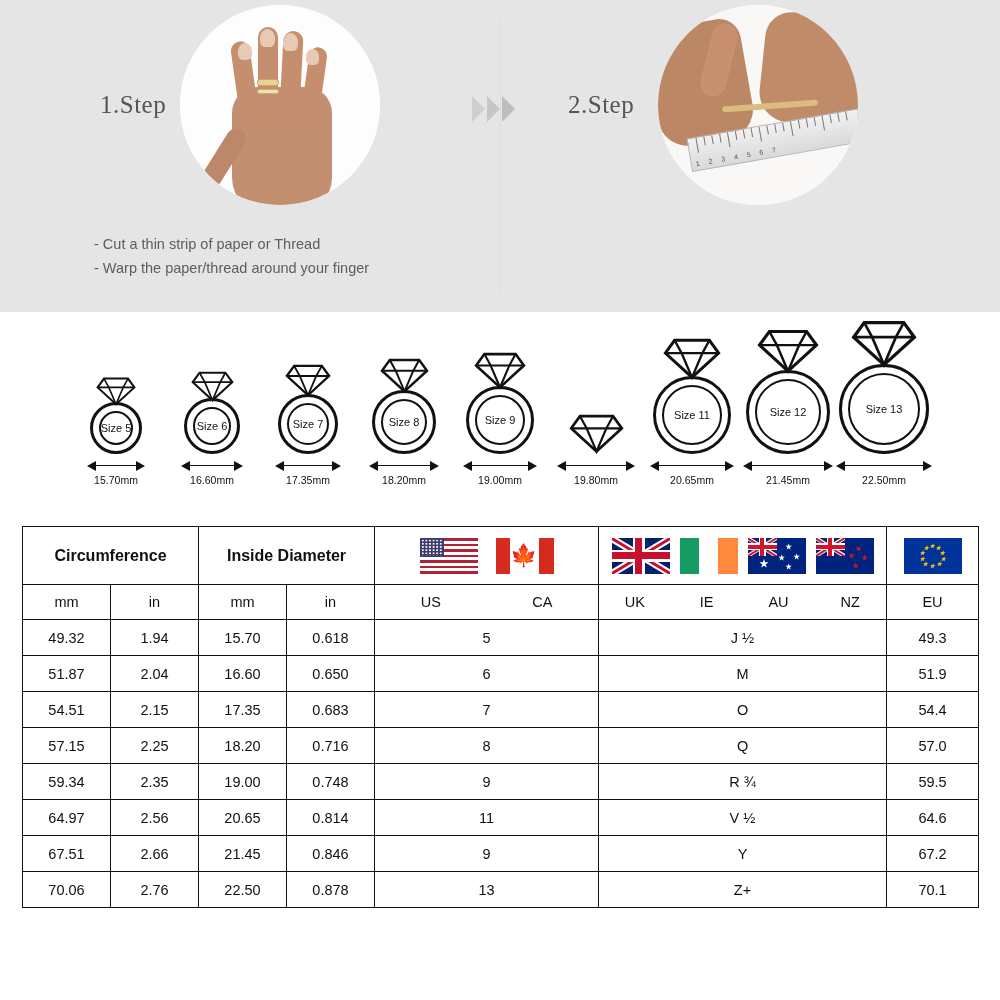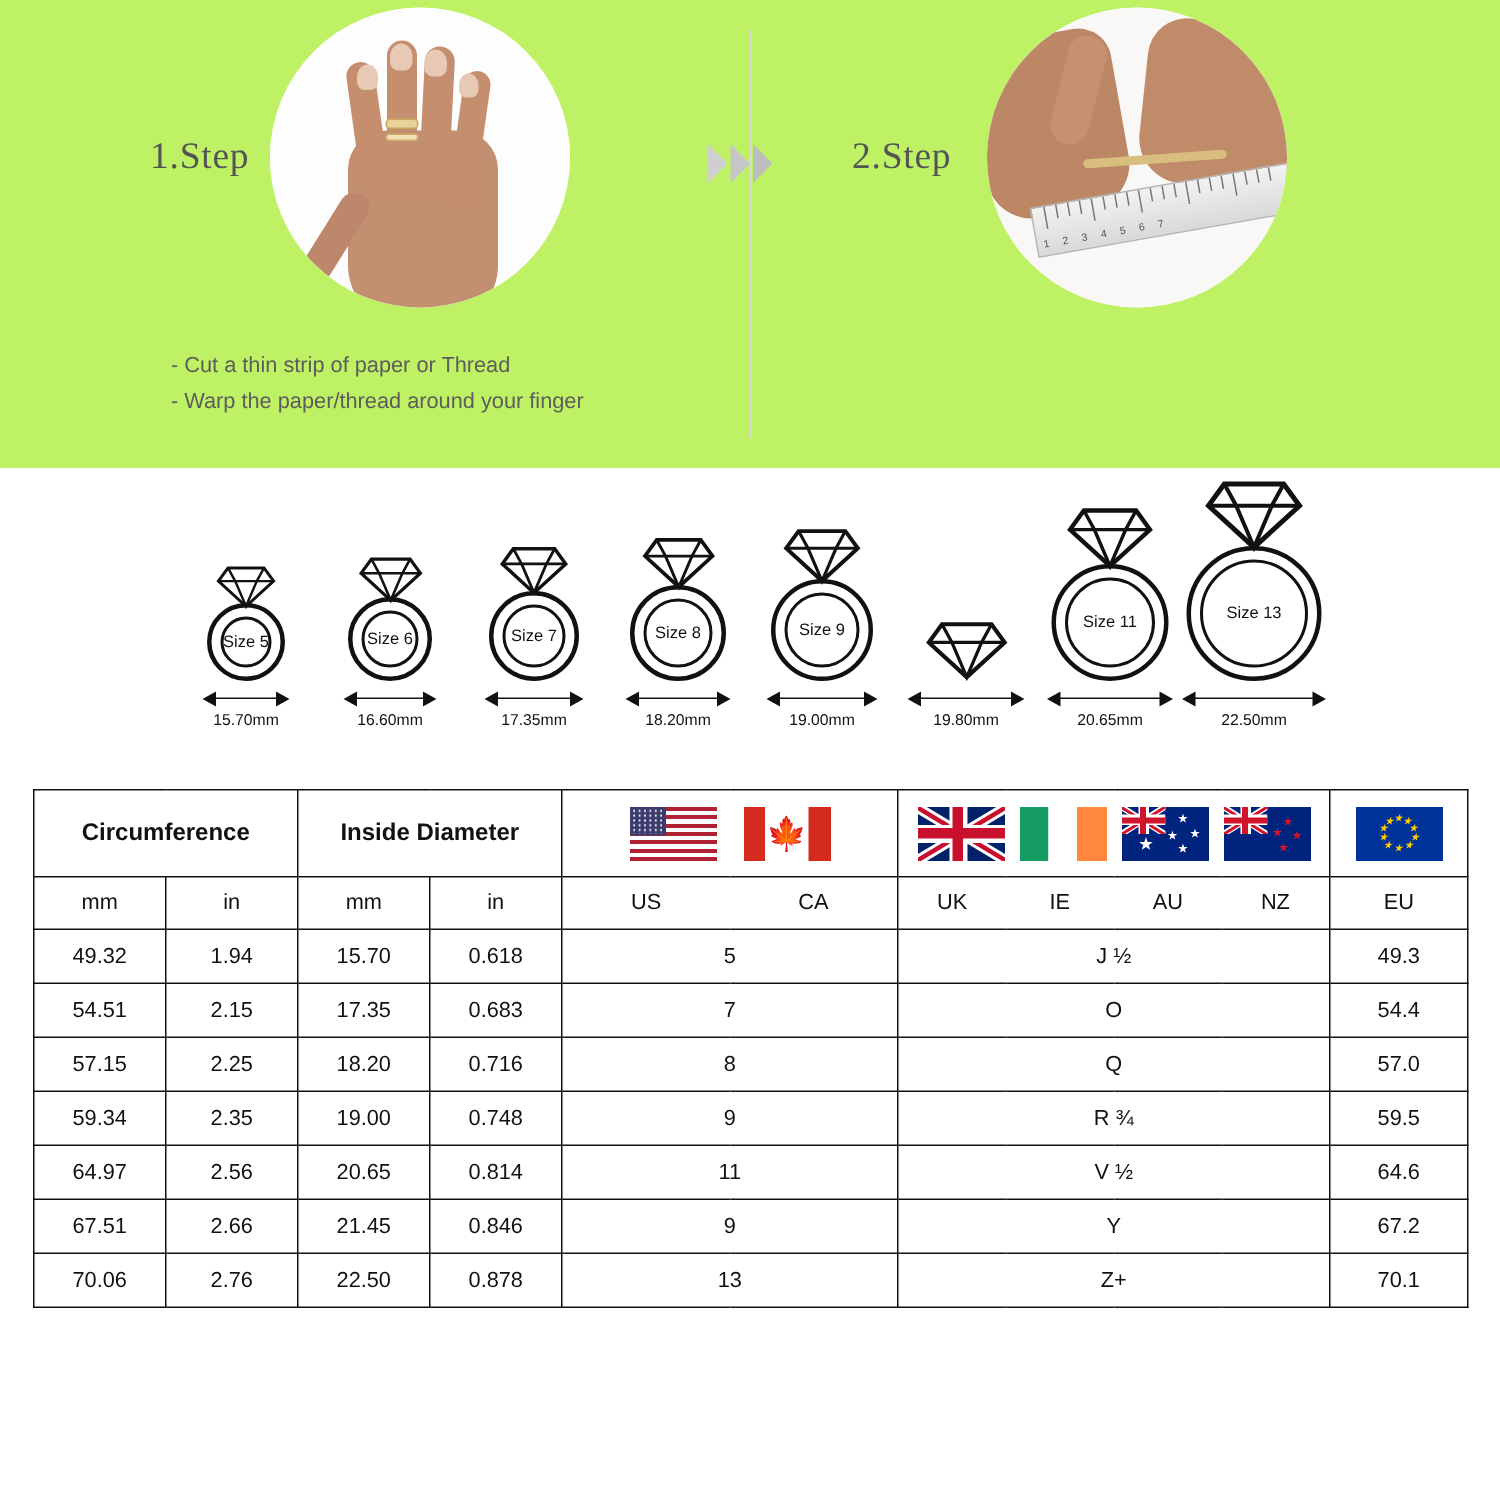--- a/index.html
+++ b/index.html
@@ -9,21 +9,21 @@
     background: #ffffff;
     font-family: "Liberation Sans", sans-serif;
     color: #222;
     overflow: hidden;
   }
 
   
   .steps {
     position: relative;
     height: 312px;
-    background: #bef264;
+    background: #e5e5e5;
     display: flex;
   }
   .step-half {
     position: relative;
     width: 50%;
     height: 100%;
   }
   .divider {
     position: absolute;
     left: 50%; top: 20px;
@@ -151,21 +151,21 @@
   .chev.c3 { border-left-color: #bdbdbd; }
 
   .bullets {
     position: absolute;
     top: 232px;
     font-size: 14.5px;
     color: #5d5d5d;
     line-height: 24px;
     font-family: "Liberation Sans", sans-serif;
   }
-  .bullets-left { left: 114px; }
+  .bullets-left { left: 94px; }
 
   
   .rings {
     position: relative;
     height: 212px;
     background: #fff;
     padding-top: 8px;
   }
   .ring-row {
     display: flex;
@@ -509,20 +509,36 @@
           </svg></div>
         <div class="ring-circle" style="width: 78px; height: 78px; margin-top: -4px;">
           <span class="ring-size-text">Size 11</span>
         </div>
         <div class="measure" style="width: 84px;">
           <span class="al"></span>
           <span class="line"></span>
           <span class="ar"></span>
         </div>
         <div class="mm-label">20.65mm</div>
+      </div>
+      <div class="ring-item">
+        <div class="diamond" style="height: 44.64px;"><svg width="62" height="44.64" viewBox="0 0 100 72">
+            <path d="M20 4 H80 L96 26 L50 68 L4 26 Z" fill="none" stroke="#111" stroke-width="5"></path>
+            <path d="M20 4 L32 26 L50 68 L68 26 L80 4" fill="none" stroke="#111" stroke-width="4"></path>
+            <path d="M4 26 H96" fill="none" stroke="#111" stroke-width="4"></path>
+          </svg></div>
+        <div class="ring-circle" style="width: 84px; height: 84px; margin-top: -4px;">
+          <span class="ring-size-text">Size 12</span>
+        </div>
+        <div class="measure" style="width: 90px;">
+          <span class="al"></span>
+          <span class="line"></span>
+          <span class="ar"></span>
+        </div>
+        <div class="mm-label">21.45mm</div>
       </div>
       <div class="ring-item">
         <div class="diamond" style="height: 47.52px;"><svg width="66" height="47.519999999999996" viewBox="0 0 100 72">
             <path d="M20 4 H80 L96 26 L50 68 L4 26 Z" fill="none" stroke="#111" stroke-width="5"></path>
             <path d="M20 4 L32 26 L50 68 L68 26 L80 4" fill="none" stroke="#111" stroke-width="4"></path>
             <path d="M4 26 H96" fill="none" stroke="#111" stroke-width="4"></path>
           </svg></div>
         <div class="ring-circle" style="width: 90px; height: 90px; margin-top: -4px;">
           <span class="ring-size-text">Size 13</span>
         </div>
@@ -658,20 +674,29 @@
         <tr class="data-row">
           <td>49.32</td>
           <td>1.94</td>
           <td>15.70</td>
           <td>0.618</td>
           <td colspan="2">5</td>
           <td colspan="4">J ½</td>
           <td>49.3</td>
         </tr>
         <tr class="data-row">
+          <td>51.87</td>
+          <td>2.04</td>
+          <td>16.60</td>
+          <td>0.650</td>
+          <td colspan="2">6</td>
+          <td colspan="4">M</td>
+          <td>51.9</td>
+        </tr>
+        <tr class="data-row">
           <td>54.51</td>
           <td>2.15</td>
           <td>17.35</td>
           <td>0.683</td>
           <td colspan="2">7</td>
           <td colspan="4">O</td>
           <td>54.4</td>
         </tr>
         <tr class="data-row">
           <td>57.15</td>

